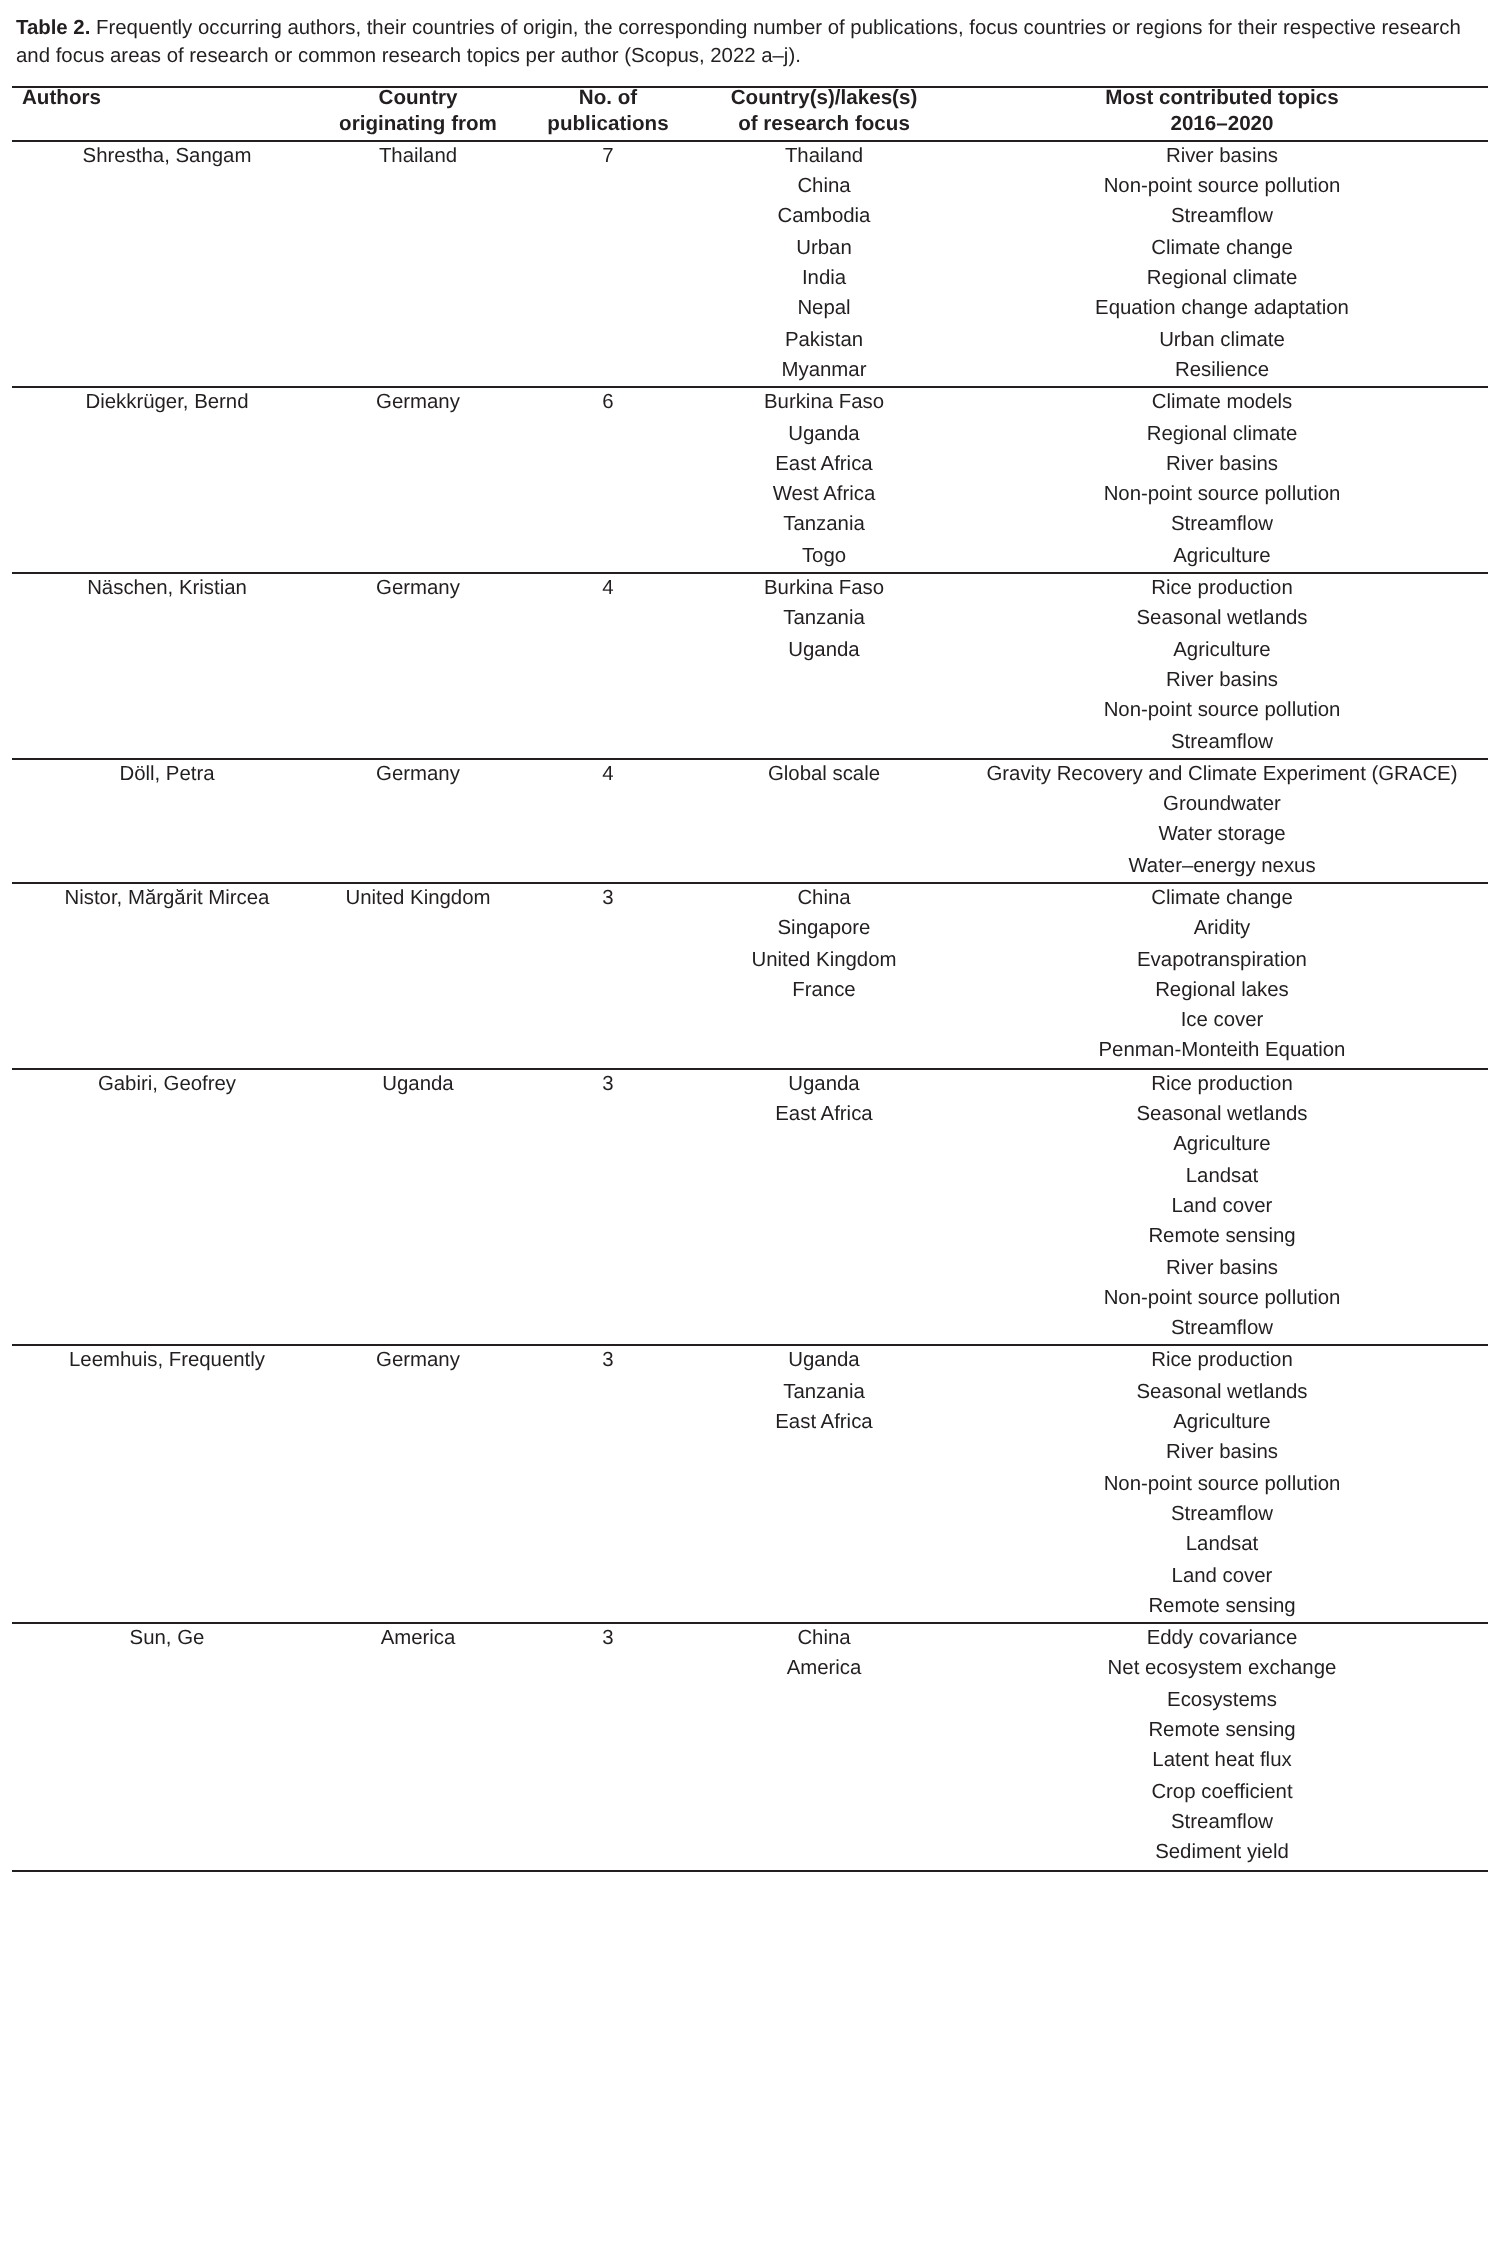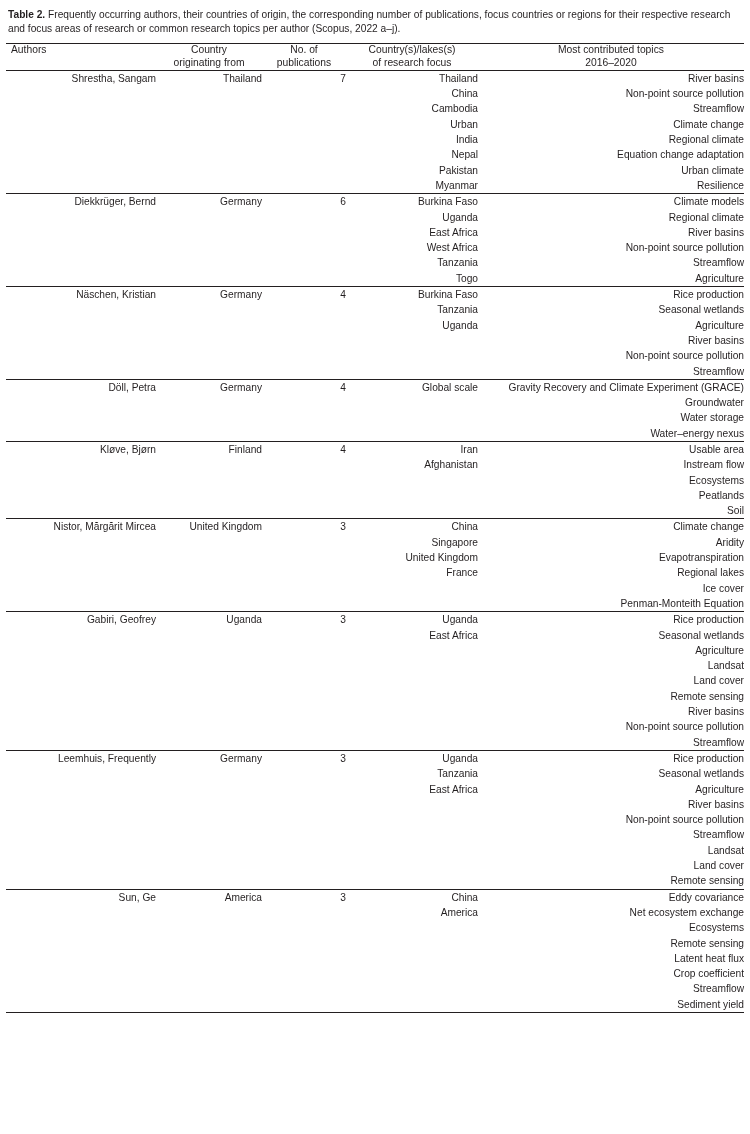--- a/index.html
+++ b/index.html
@@ -38,37 +38,37 @@
     padding: 0;
   }
   .rule-top {
     border-top: 1.6px solid #231f20;
   }
   .rule-mid {
     border-top: 1.1px solid #231f20;
   }
   thead th {
     font-size: 10.3px;
-    font-weight: normal;
+    font-weight: bold;
     line-height: 1.25;
     padding: 6px 4px 7px 4px;
     text-align: center;
   }
   thead th.left {
     text-align: left;
     padding-left: 5px;
   }
   tbody td {
     font-size: 10.2px;
     line-height: 1.5;
     padding: 7px 4px 9px 4px;
-    text-align: right;
+    text-align: center;
   }
   tbody td.author {
-    text-align: right;
+    text-align: center;
     padding-left: 5px;
   }
   .col-author   { width: 150px; }
   .col-country  { width: 106px; }
   .col-pubs     { width: 84px; }
   .col-focus    { width: 132px; }
   .col-topics   { width: 266px; }
   .stack div {
     white-space: nowrap;
   }
@@ -207,40 +207,20 @@
           <td class="rule-mid ">
             <div class="stack">
               <div>Gravity Recovery and Climate Experiment (GRACE)</div>
               <div>Groundwater</div>
               <div>Water storage</div>
               <div>Water–energy nexus</div>
             </div>
           </td>
         </tr>
         <tr>
-          <td class="rule-mid author">Kløve, Bjørn</td>
-          <td class="rule-mid ">Finland</td>
-          <td class="rule-mid ">4</td>
-          <td class="rule-mid ">
-            <div class="stack">
-              <div>Iran</div>
-              <div>Afghanistan</div>
-            </div>
-          </td>
-          <td class="rule-mid ">
-            <div class="stack">
-              <div>Usable area</div>
-              <div>Instream flow</div>
-              <div>Ecosystems</div>
-              <div>Peatlands</div>
-              <div>Soil</div>
-            </div>
-          </td>
-        </tr>
-        <tr>
           <td class="rule-mid author">Nistor, Mărgărit Mircea</td>
           <td class="rule-mid ">United Kingdom</td>
           <td class="rule-mid ">3</td>
           <td class="rule-mid ">
             <div class="stack">
               <div>China</div>
               <div>Singapore</div>
               <div>United Kingdom</div>
               <div>France</div>
             </div>

